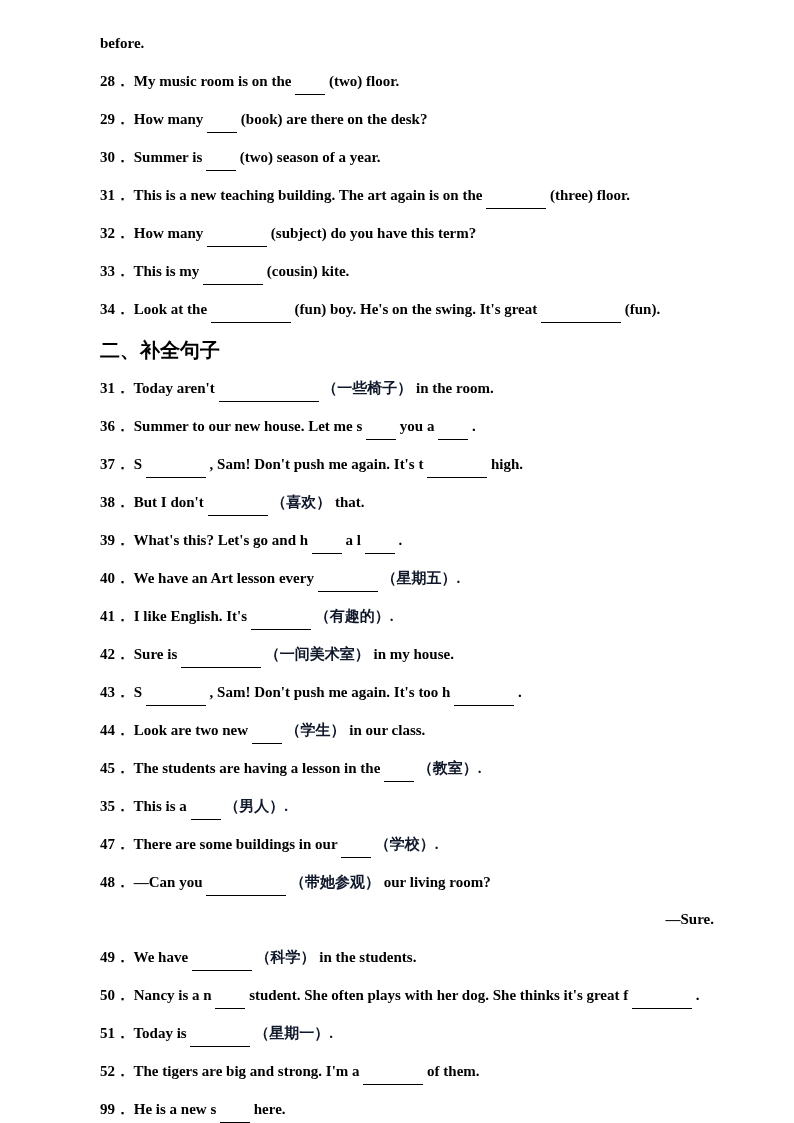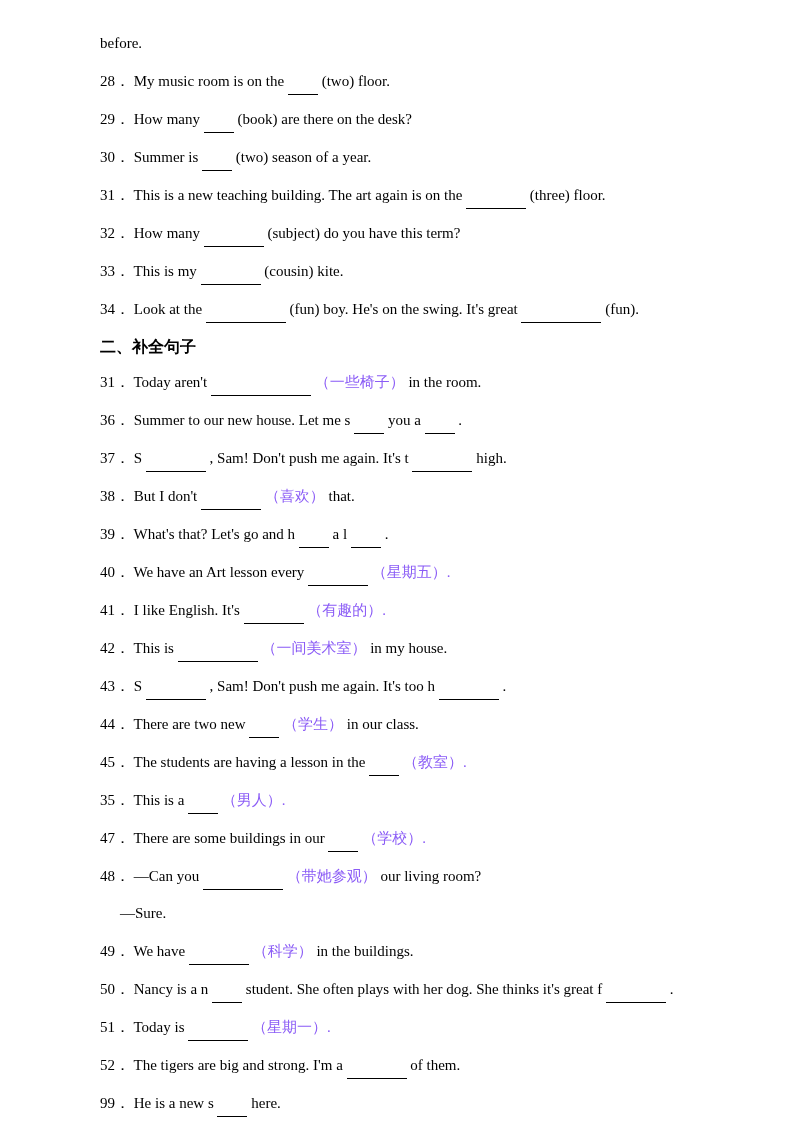--- a/index.html
+++ b/index.html
@@ -12,38 +12,39 @@
       font-family: "SimSun", "宋体", serif;
       font-size: 15px;
       color: #000;
       width: 794px;
       min-height: 1123px;
       padding: 30px 80px 40px 100px;
     }
     .line {
       margin-bottom: 10px;
       line-height: 1.8;
+      font-weight: bold;
     }
     .blank {
       display: inline-block;
       border-bottom: 1px solid #000;
       min-width: 40px;
       vertical-align: bottom;
     }
     .blank-short { min-width: 30px; }
     .blank-medium { min-width: 60px; }
     .blank-long { min-width: 80px; }
     .blank-xlong { min-width: 100px; }
     .section-title {
       font-weight: bold;
-      font-size: 16px;
+      font-size: 20px;
       margin: 14px 0 10px 0;
     }
-    .red { color: #8b5cf6; }
-    .indent { margin-left: 20px; }
+    .red { color: #0f172a; }
+    .indent { margin-left: 20px; text-align: right; }
   </style>
 </head>
 <body>
 
 <div class="line">before.</div>
 
 <div class="line">
   <span>28．</span>
   <span>My music room is on the </span>
   <span class="blank blank-short">&nbsp;&nbsp;&nbsp;&nbsp;&nbsp;&nbsp;</span>
@@ -134,21 +135,21 @@
 <div class="line">
   <span>38．</span>
   <span>But I don't </span>
   <span class="blank blank-medium">&nbsp;&nbsp;&nbsp;&nbsp;&nbsp;&nbsp;&nbsp;&nbsp;&nbsp;&nbsp;</span>
   <span class="red">（喜欢）</span>
   <span> that.</span>
 </div>
 
 <div class="line">
   <span>39．</span>
-  <span>What's that? Let's go and h</span>
+  <span>What's this? Let's go and h</span>
   <span class="blank blank-short">&nbsp;&nbsp;&nbsp;&nbsp;</span>
   <span> a l</span>
   <span class="blank blank-short">&nbsp;&nbsp;&nbsp;&nbsp;</span>
   <span>.</span>
 </div>
 
 <div class="line">
   <span>40．</span>
   <span>We have an Art lesson every </span>
   <span class="blank blank-medium">&nbsp;&nbsp;&nbsp;&nbsp;&nbsp;&nbsp;&nbsp;&nbsp;&nbsp;&nbsp;</span>
@@ -157,38 +158,38 @@
 
 <div class="line">
   <span>41．</span>
   <span>I like English. It's </span>
   <span class="blank blank-medium">&nbsp;&nbsp;&nbsp;&nbsp;&nbsp;&nbsp;&nbsp;&nbsp;&nbsp;&nbsp;</span>
   <span class="red">（有趣的）.</span>
 </div>
 
 <div class="line">
   <span>42．</span>
-  <span>This is </span>
+  <span>Sure is </span>
   <span class="blank blank-long">&nbsp;&nbsp;&nbsp;&nbsp;&nbsp;&nbsp;&nbsp;&nbsp;&nbsp;&nbsp;&nbsp;&nbsp;</span>
   <span class="red">（一间美术室）</span>
   <span> in my house.</span>
 </div>
 
 <div class="line">
   <span>43．</span>
   <span>S</span>
   <span class="blank blank-medium">&nbsp;&nbsp;&nbsp;&nbsp;&nbsp;&nbsp;&nbsp;&nbsp;&nbsp;&nbsp;</span>
   <span>, Sam! Don't push me again. It's too h</span>
   <span class="blank blank-medium">&nbsp;&nbsp;&nbsp;&nbsp;&nbsp;&nbsp;&nbsp;&nbsp;&nbsp;&nbsp;</span>
   <span>.</span>
 </div>
 
 <div class="line">
   <span>44．</span>
-  <span>There are two new </span>
+  <span>Look are two new </span>
   <span class="blank blank-short">&nbsp;&nbsp;&nbsp;&nbsp;&nbsp;&nbsp;</span>
   <span class="red">（学生）</span>
   <span> in our class.</span>
 </div>
 
 <div class="line">
   <span>45．</span>
   <span>The students are having a lesson in the </span>
   <span class="blank blank-short">&nbsp;&nbsp;&nbsp;&nbsp;&nbsp;&nbsp;</span>
   <span class="red">（教室）.</span>
@@ -218,21 +219,21 @@
 
 <div class="line indent">
   <span>—Sure.</span>
 </div>
 
 <div class="line">
   <span>49．</span>
   <span>We have </span>
   <span class="blank blank-medium">&nbsp;&nbsp;&nbsp;&nbsp;&nbsp;&nbsp;&nbsp;&nbsp;&nbsp;&nbsp;</span>
   <span class="red">（科学）</span>
-  <span> in the buildings.</span>
+  <span> in the students.</span>
 </div>
 
 <div class="line">
   <span>50．</span>
   <span>Nancy is a n</span>
   <span class="blank blank-short">&nbsp;&nbsp;&nbsp;&nbsp;&nbsp;&nbsp;</span>
   <span> student. She often plays with her dog. She thinks it's great f</span>
   <span class="blank blank-medium">&nbsp;&nbsp;&nbsp;&nbsp;&nbsp;&nbsp;&nbsp;&nbsp;&nbsp;&nbsp;</span>
   <span>.</span>
 </div>

